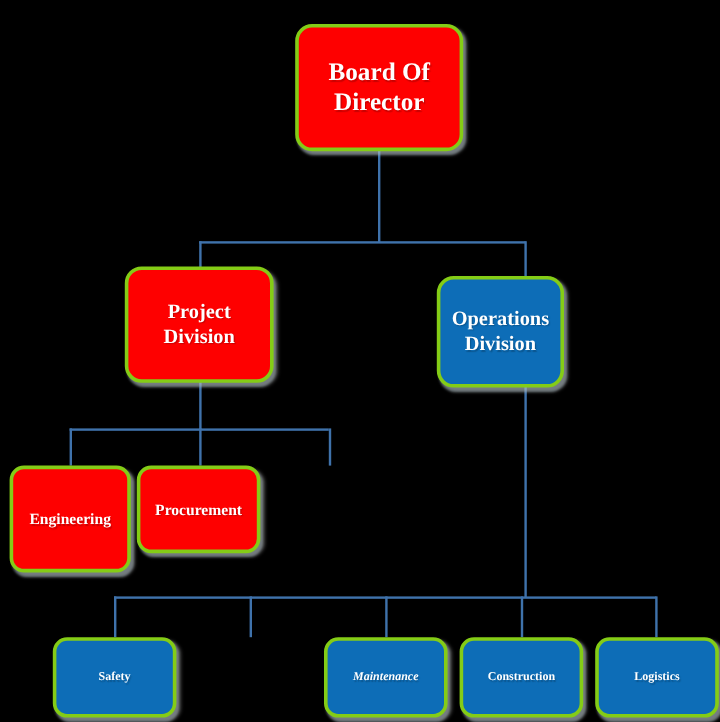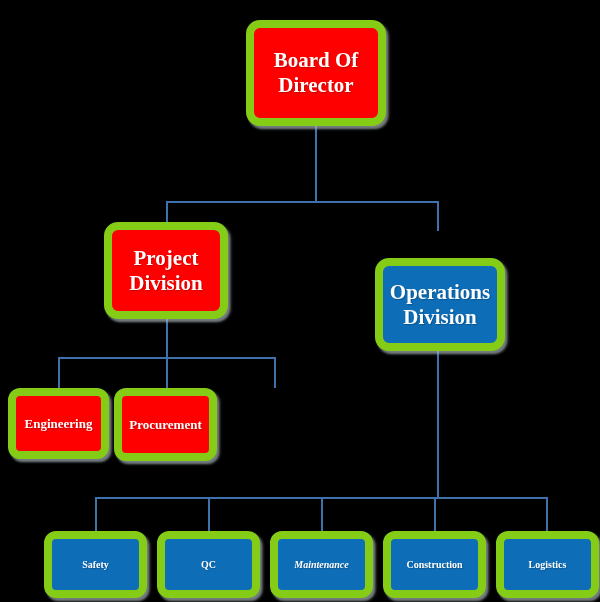--- a/index.html
+++ b/index.html
@@ -21,42 +21,42 @@
     position: absolute;
     background: #3f72ab;
   }
   .conn.v { width: 2px; }
   .conn.h { height: 2px; }
 
   
   .node {
     position: absolute;
     box-sizing: border-box;
-    border: 8px solid #84cc16;
+    border: 3px solid #84cc16;
     border-radius: 12px;
     display: flex;
     align-items: center;
     justify-content: center;
     text-align: center;
     color: #ffffff;
     font-weight: bold;
     line-height: 1.18;
     box-shadow: 3px 3px 3px rgba(255,255,255,0.28),
                 2px 3px 2px rgba(120,140,150,0.55);
     text-shadow: 1px 1px 1px rgba(0,0,0,0.22);
     z-index: 3;
   }
   .node.red  { background: #fe0000; }
   .node.blue { background: #0d6db7; }
 
   .node .lbl { display: block; padding: 0 4px; white-space: pre-line; }
 
   
   .tier-1 { font-size: 21px; border-radius: 14px; }
-  .tier-2 { font-size: 21px; border-radius: 14px; }
+  .tier-2 { font-size: 17px; border-radius: 14px; }
   .tier-3 { font-size: 13px; }
   .tier-4 { font-size: 10px; }
 </style>
 </head>
 <body>
 
 <div id="chart-canvas">
 
   <div class="conn v" style="left:315px; top:124px; height:78px;"></div>
 
@@ -84,37 +84,34 @@
 
   <div class="node red tier-1" style="left:246px; top:20px; width:140px; height:106px;">
     <span class="lbl">Board Of
 Director</span>
   </div>
 
   <div class="node red tier-2" style="left:104px; top:222px; width:124px; height:97px;">
     <span class="lbl">Project
 Division</span>
   </div>
-  <div class="node blue tier-2" style="left:375px; top:230px; width:130px; height:93px;margin-top:28px;">
+  <div class="node blue tier-2" style="left:364px; top:230px; width:106px; height:93px;">
     <span class="lbl">Operations
 Division</span>
   </div>
 
-  <div class="node red tier-3" style="left:8px; top:388px; width:101px; height:71px;">
+  <div class="node red tier-3" style="left:8px; top:388px; width:101px; height:89px;">
     <span class="lbl">Engineering</span>
   </div>
   <div class="node red tier-3" style="left:114px; top:388px; width:103px; height:73px;">
     <span class="lbl">Procurement</span>
   </div>
 
   <div class="node blue tier-4" style="left:44px; top:531px; width:103px; height:67px;">
     <span class="lbl">Safety</span>
-  </div>
-  <div class="node blue tier-4" style="left:157px; top:531px; width:103px; height:67px;">
-    <span class="lbl">QC</span>
   </div>
   <div class="node blue tier-4" style="left:270px; top:531px; width:103px; height:67px;font-style:italic;">
     <span class="lbl">Maintenance</span>
   </div>
   <div class="node blue tier-4" style="left:383px; top:531px; width:103px; height:67px;">
     <span class="lbl">Construction</span>
   </div>
   <div class="node blue tier-4" style="left:496px; top:531px; width:103px; height:67px;">
     <span class="lbl">Logistics</span>
   </div>

